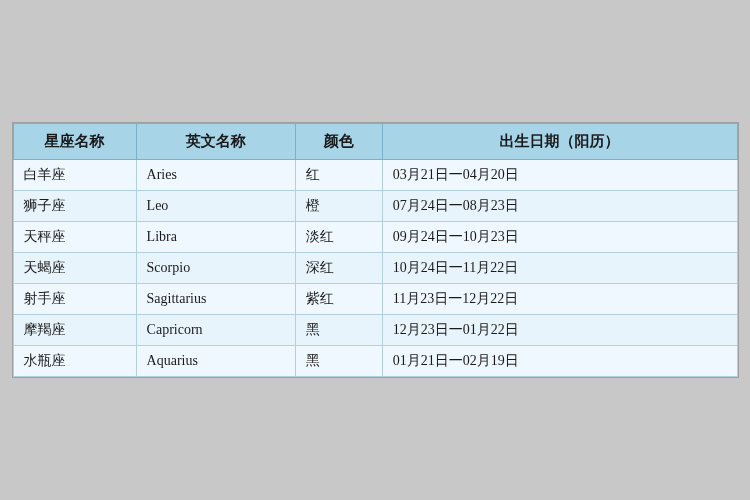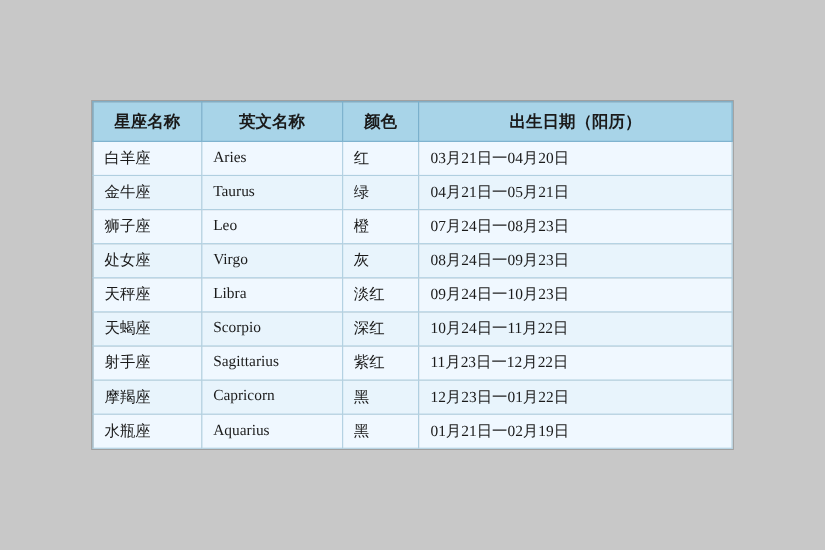--- a/index.html
+++ b/index.html
@@ -6,23 +6,23 @@
     body {
       width: 750px;
       height: 500px;
       background: #c8c8c8;
       display: flex;
       align-items: center;
       justify-content: center;
       font-family: 'SimSun', 'STSong', serif;
     }
     .table-container {
-      background: #a3a3a3;
+      background: #bef264;
       border: 1px solid #a0a0a0;
-      width: 584px;
+      width: 727px;
     }
     table {
       width: 100%;
       border-collapse: collapse;
     }
     thead tr {
       background: #a8d4e8;
     }
     thead th {
       border: 1px solid #7ab0cc;
@@ -64,36 +64,24 @@
       </tr>
     </thead>
     <tbody id="table-body">
     <tr>
           <td>白羊座</td>
           <td>Aries</td>
           <td>红</td>
           <td>03月21日一04月20日</td>
         </tr>
         <tr>
-          <td>金牛座</td>
-          <td>Taurus</td>
-          <td>绿</td>
-          <td>04月21日一05月21日</td>
-        </tr>
-        <tr>
           <td>狮子座</td>
           <td>Leo</td>
           <td>橙</td>
           <td>07月24日一08月23日</td>
-        </tr>
-        <tr>
-          <td>处女座</td>
-          <td>Virgo</td>
-          <td>灰</td>
-          <td>08月24日一09月23日</td>
         </tr>
         <tr>
           <td>天秤座</td>
           <td>Libra</td>
           <td>淡红</td>
           <td>09月24日一10月23日</td>
         </tr>
         <tr>
           <td>天蝎座</td>
           <td>Scorpio</td>

